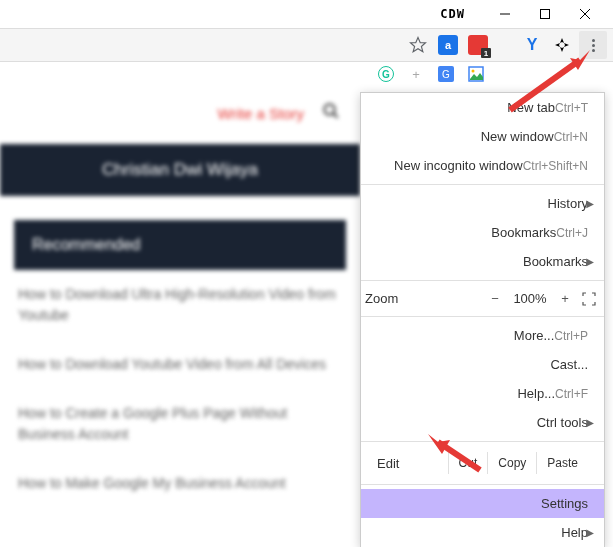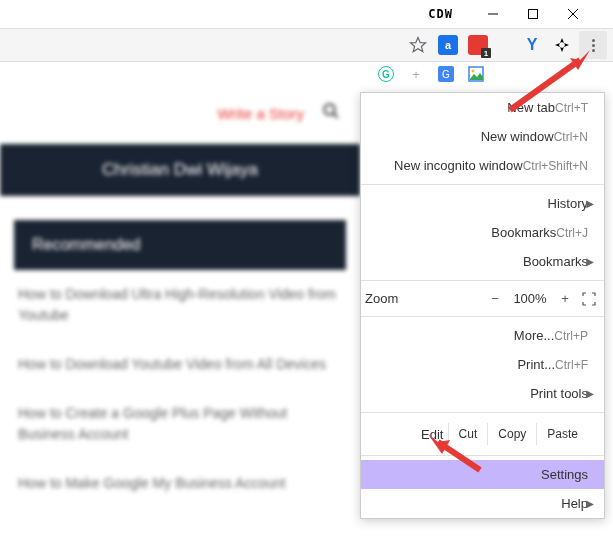--- a/index.html
+++ b/index.html
@@ -1,19 +1,19 @@
 <!DOCTYPE html>
 <html><head>
 <meta charset="utf-8">
 <style>
 * { box-sizing: border-box; margin: 0; padding: 0; font-family: "Segoe UI", Arial, sans-serif; }
 body { width: 613px; height: 547px; background: #fff; position: relative; overflow: hidden; }
 
 
-.titlebar { height: 28px; display: flex; justify-content: flex-end; align-items: center; padding-right: 20px; gap: 0; }
+.titlebar { height: 28px; display: flex; justify-content: flex-end; align-items: center; padding-right: 8px; gap: 0; }
 .titlebar .app-name { font-family: monospace; font-weight: bold; font-size: 12px; margin-right: 20px; letter-spacing: 1px; }
 .titlebar .win-btn { width: 40px; height: 28px; display: flex; align-items: center; justify-content: center; font-size: 14px; cursor: pointer; }
 .titlebar .win-btn svg { width: 12px; height: 12px; }
 
 
 .toolbar { height: 34px; border-top: 1px solid #ddd; border-bottom: 1px solid #ddd; display: flex; align-items: center; justify-content: flex-end; padding: 0 6px; gap: 4px; background: #f5f5f5; }
 .tool-icon { width: 26px; height: 26px; display: flex; align-items: center; justify-content: center; border-radius: 3px; position: relative; }
 .star-icon svg { width: 18px; height: 18px; fill: none; stroke: #5f6368; stroke-width: 1.5; }
 .ext-badge { width: 20px; height: 20px; border-radius: 3px; display: flex; align-items: center; justify-content: center; font-size: 11px; color: #fff; font-weight: bold; }
 .ext-a { background: #1a73e8; }
@@ -44,21 +44,21 @@
 .menu-item:hover, .menu-item.highlighted { background: #c4b5fd; }
 .menu-item .shortcut { color: #888; font-size: 12px; }
 .menu-item .submenu-arrow { position: absolute; right: 10px; color: #666; font-size: 10px; }
 .menu-sep { height: 1px; background: #e0e0e0; margin: 4px 0; }
 .zoom-row { display: flex; align-items: center; padding: 6px 4px; }
 .zoom-row .zlabel { flex: 1; }
 .zoom-row .zctrl { width: 26px; text-align: center; cursor: pointer; color: #555; }
 .zoom-row .zval { width: 44px; text-align: center; }
 .zoom-row .full { width: 22px; display: flex; align-items: center; justify-content: center; }
 .edit-row { display: flex; align-items: center; padding: 6px 16px; gap: 0; }
-.edit-row .elabel { flex: 1; margin-left: 44px; }
+.edit-row .elabel { flex: 1; }
 .edit-row .ebtn { padding: 4px 10px; border-left: 1px solid #e0e0e0; cursor: pointer; font-size: 12px; }
 
 
 .arrow { position: absolute; pointer-events: none; }
 .arrow svg { overflow: visible; }
 .arrow path, .arrow line { stroke: #e53935; stroke-width: 6; fill: none; }
 .arrow polygon { fill: #e53935; }
 </style>
 </head>
 <body>
@@ -177,25 +177,28 @@
           <path d="M1 4 V1 H4 M10 1 H13 V4 M13 10 V13 H10 M4 13 H1 V10"></path>
         </svg>
       </span>
   </div>
   <div class="menu-sep"></div>
   <div class="menu-item">
     <span>More...</span>
     <span class="shortcut">Ctrl+P</span>
   </div>
   <div class="menu-item">
-    <span>Print...</span>
+    <span>Cast...</span>
+  </div>
+  <div class="menu-item">
+    <span>Help...</span>
     <span class="shortcut">Ctrl+F</span>
   </div>
   <div class="menu-item">
-    <span>Print tools</span>
+    <span>Ctrl tools</span>
     <span class="submenu-arrow">▶</span>
   </div>
   <div class="menu-sep"></div>
   <div class="edit-row">
     <span class="elabel">Edit</span>
     <span class="ebtn">Cut</span>
     <span class="ebtn">Copy</span>
     <span class="ebtn">Paste</span>
   </div>
   <div class="menu-sep"></div>

